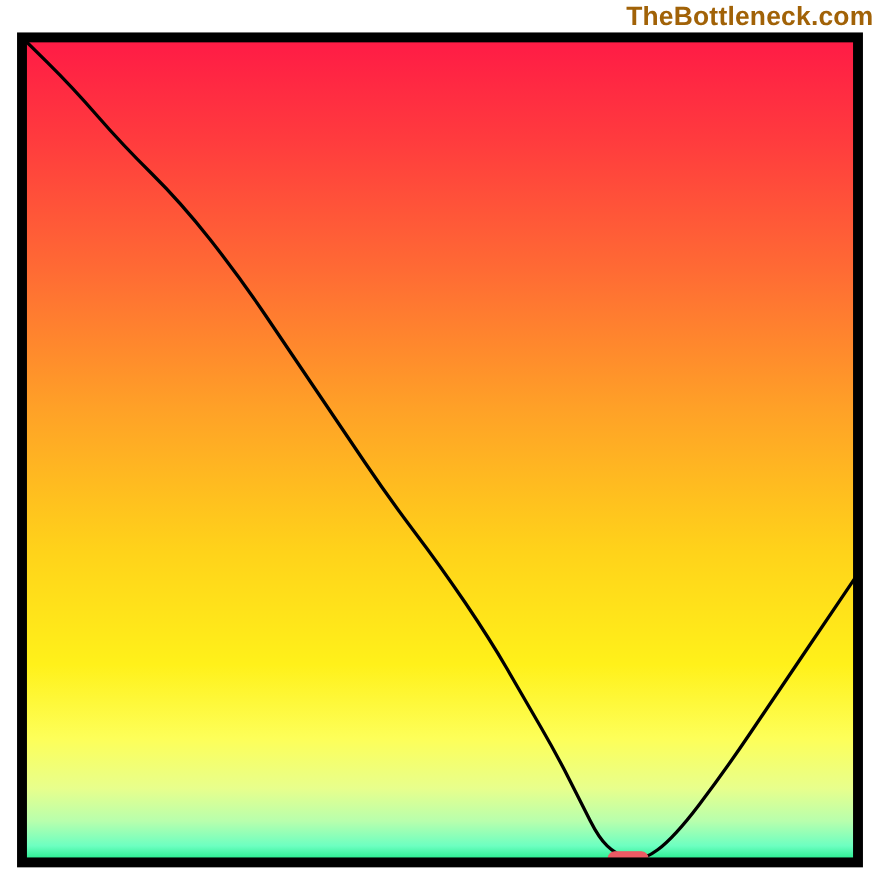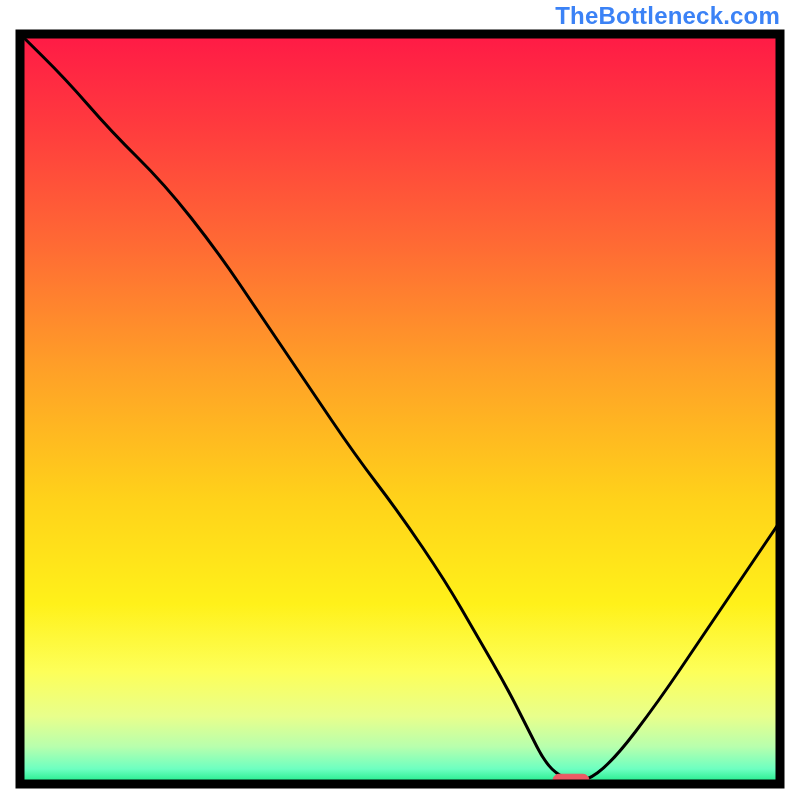--- a/index.html
+++ b/index.html
@@ -11,25 +11,25 @@
     overflow: hidden;
   }
   .stage {
     position: relative;
     width: 800px;
     height: 800px;
   }
   .watermark {
     position: absolute;
     top: 2px;
-    right: 20px;
+    right: 6px;
     font-family: Arial, Helvetica, sans-serif;
     font-size: 24px;
     font-weight: 600;
-    color: #3b82f6;
+    color: #a16207;
     letter-spacing: 0.2px;
   }
   svg {
     position: absolute;
     top: 0;
     left: 0;
   }
 </style>
 </head>
 <body>

